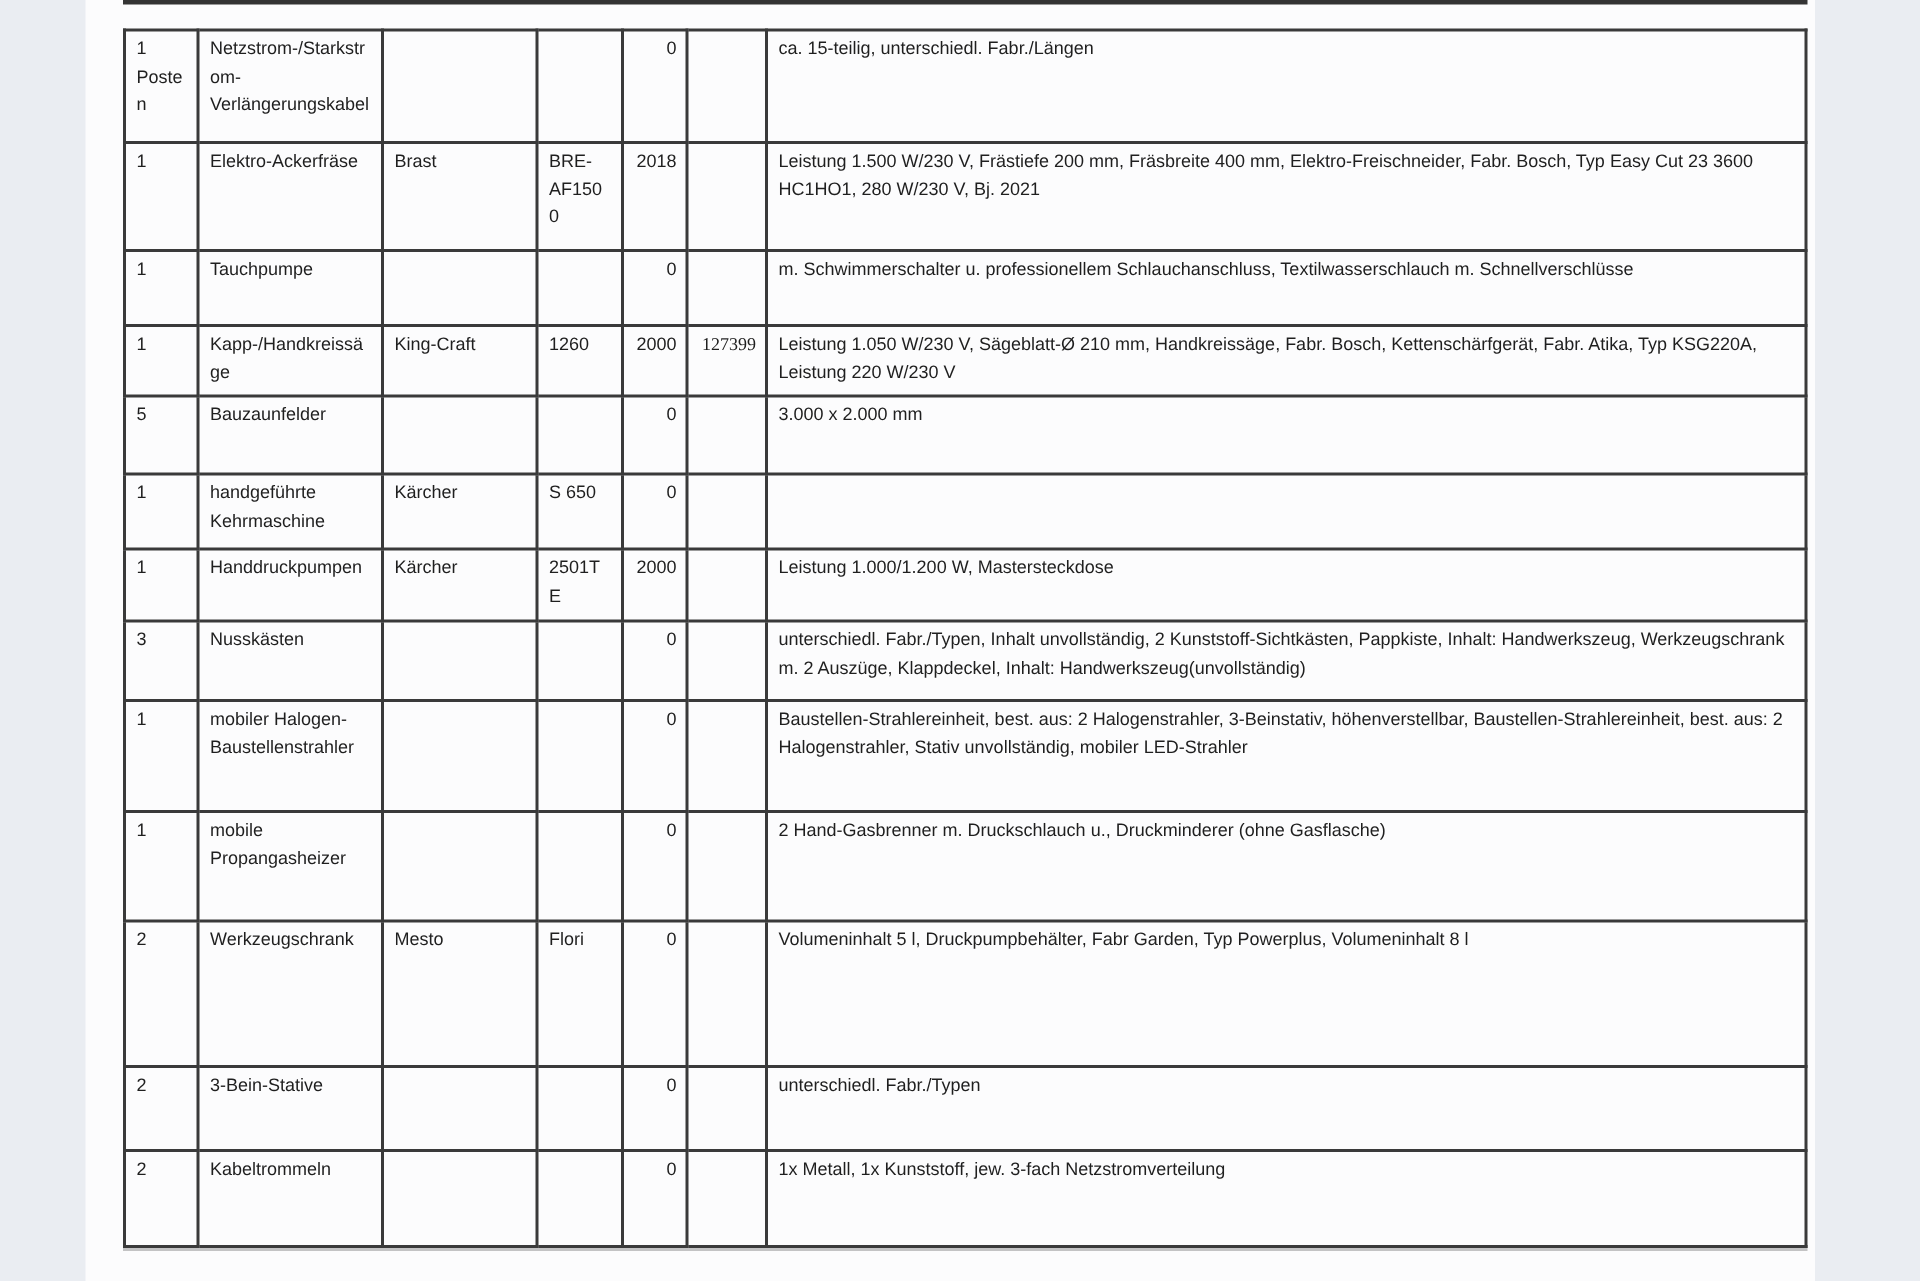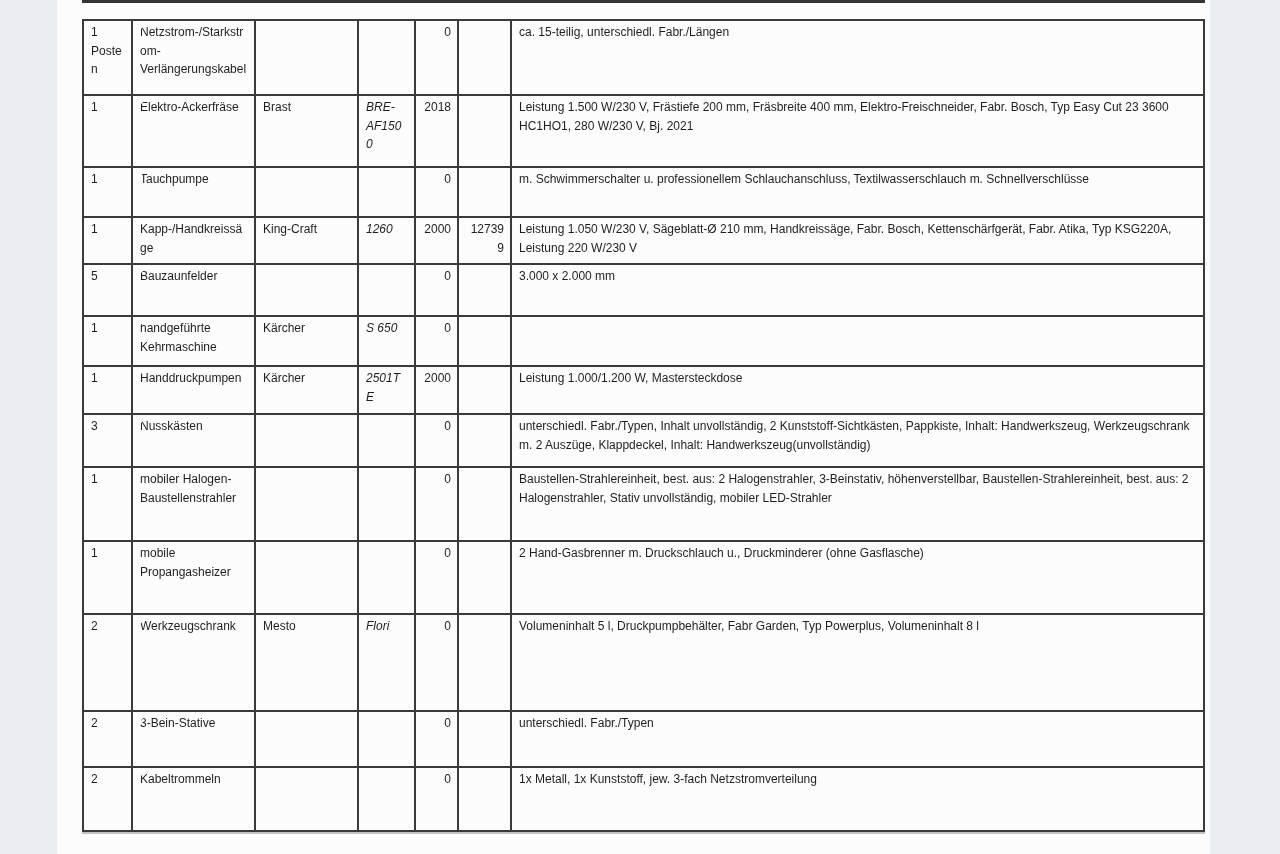--- a/index.html
+++ b/index.html
@@ -54,25 +54,25 @@
   }
   col.w-qty          { width: 49px; }
   col.w-item         { width: 123px; }
   col.w-manufacturer { width: 103px; }
   col.w-model        { width: 57px; }
   col.w-year         { width: 43px; }
   col.w-number       { width: 53px; }
   col.w-description  { width: auto; }
 
   td.col-qty          { padding-left: 6px; padding-right: 3px; }
-  td.col-item         { padding-left: 7px; padding-right: 6px; border-radius: 26px; }
+  td.col-item         { padding-left: 7px; padding-right: 6px; }
   td.col-manufacturer { padding-left: 7px; }
-  td.col-model        { padding-left: 5px; padding-right: 3px; font-style: italic; }
+  td.col-model        { padding-left: 5px; padding-right: 3px; }
   td.col-year         { text-align: right; padding-right: 5px; padding-left: 2px; }
-  td.col-number       { text-align: right; padding-right: 4px; padding-left: 2px; }
+  td.col-number       { text-align: right; padding-right: 4px; padding-left: 2px; font-family: Liberation Serif, serif; }
   td.col-description  { padding-left: 8px; padding-right: 12px; }
 </style>
 </head>
 <body>
 
 <div class="viewport">
   <div class="page">
     <div class="cutoff-line"></div>
     <table class="inventory">
       <colgroup>

